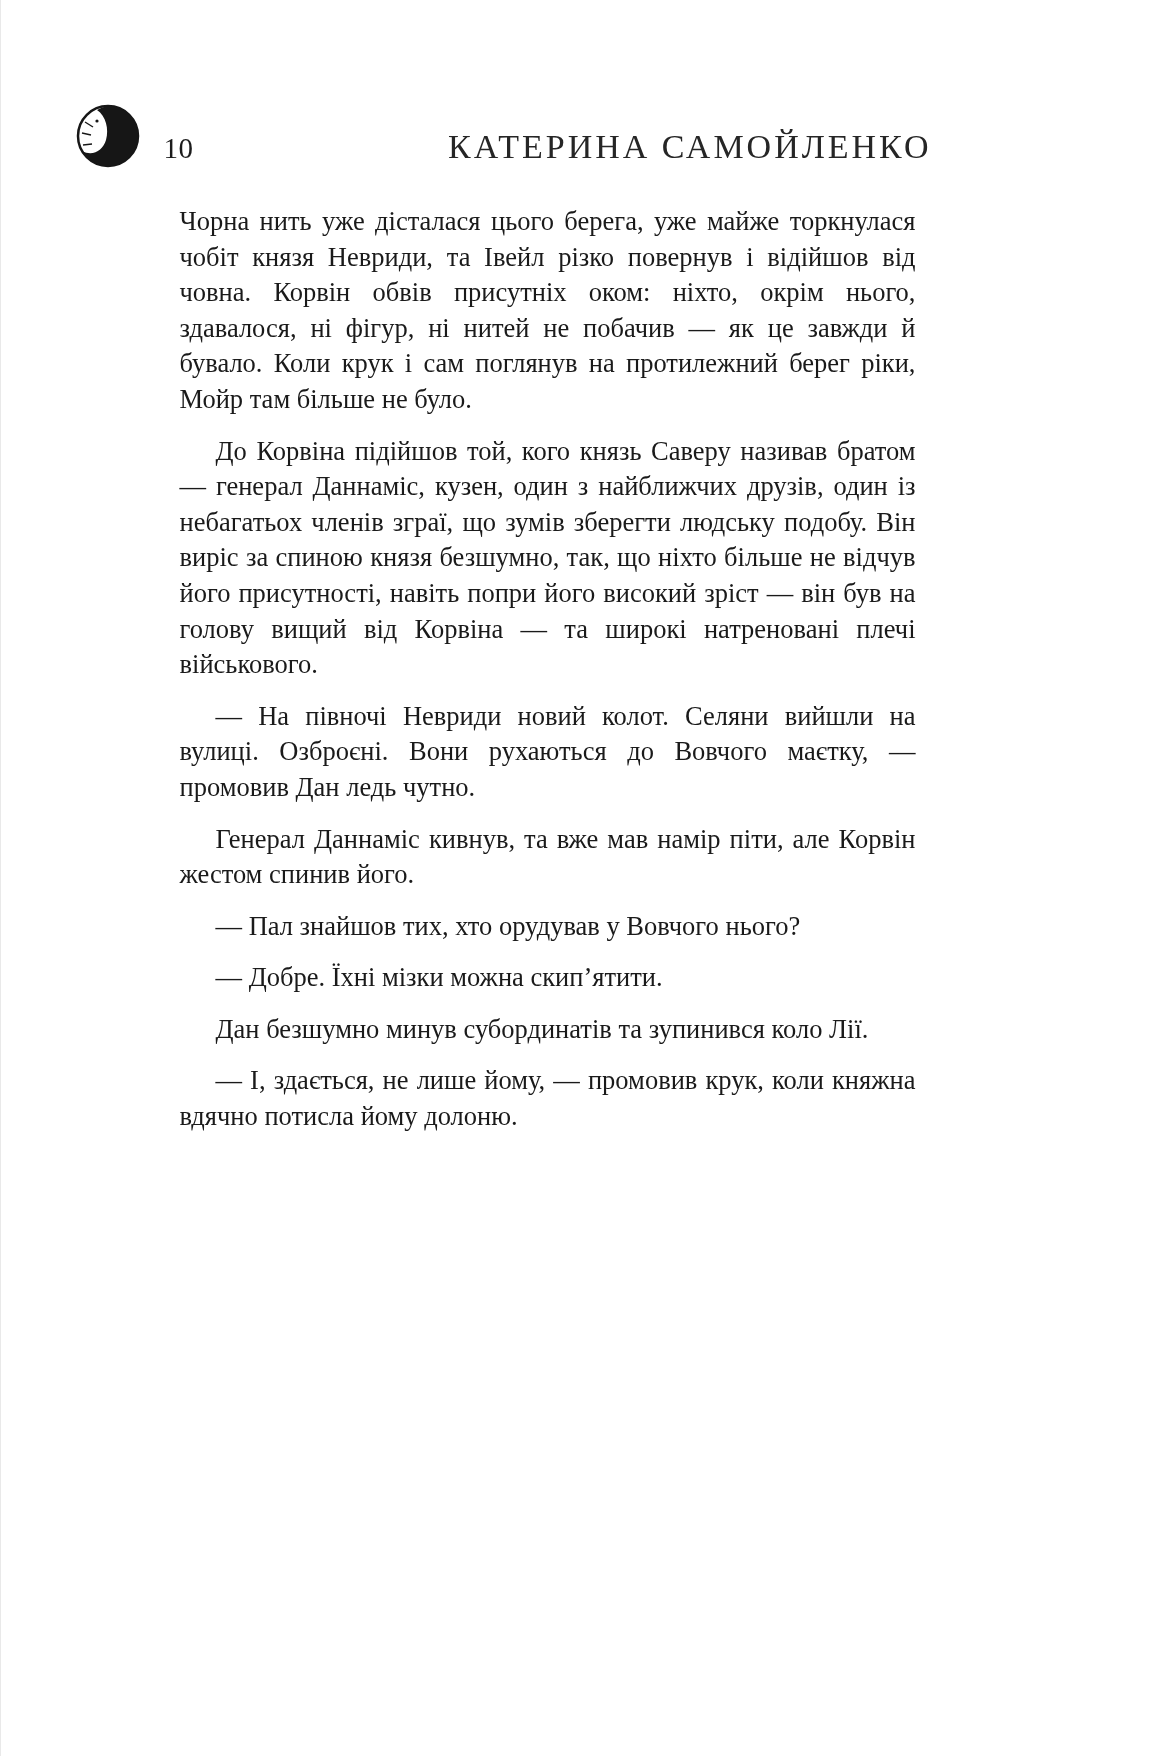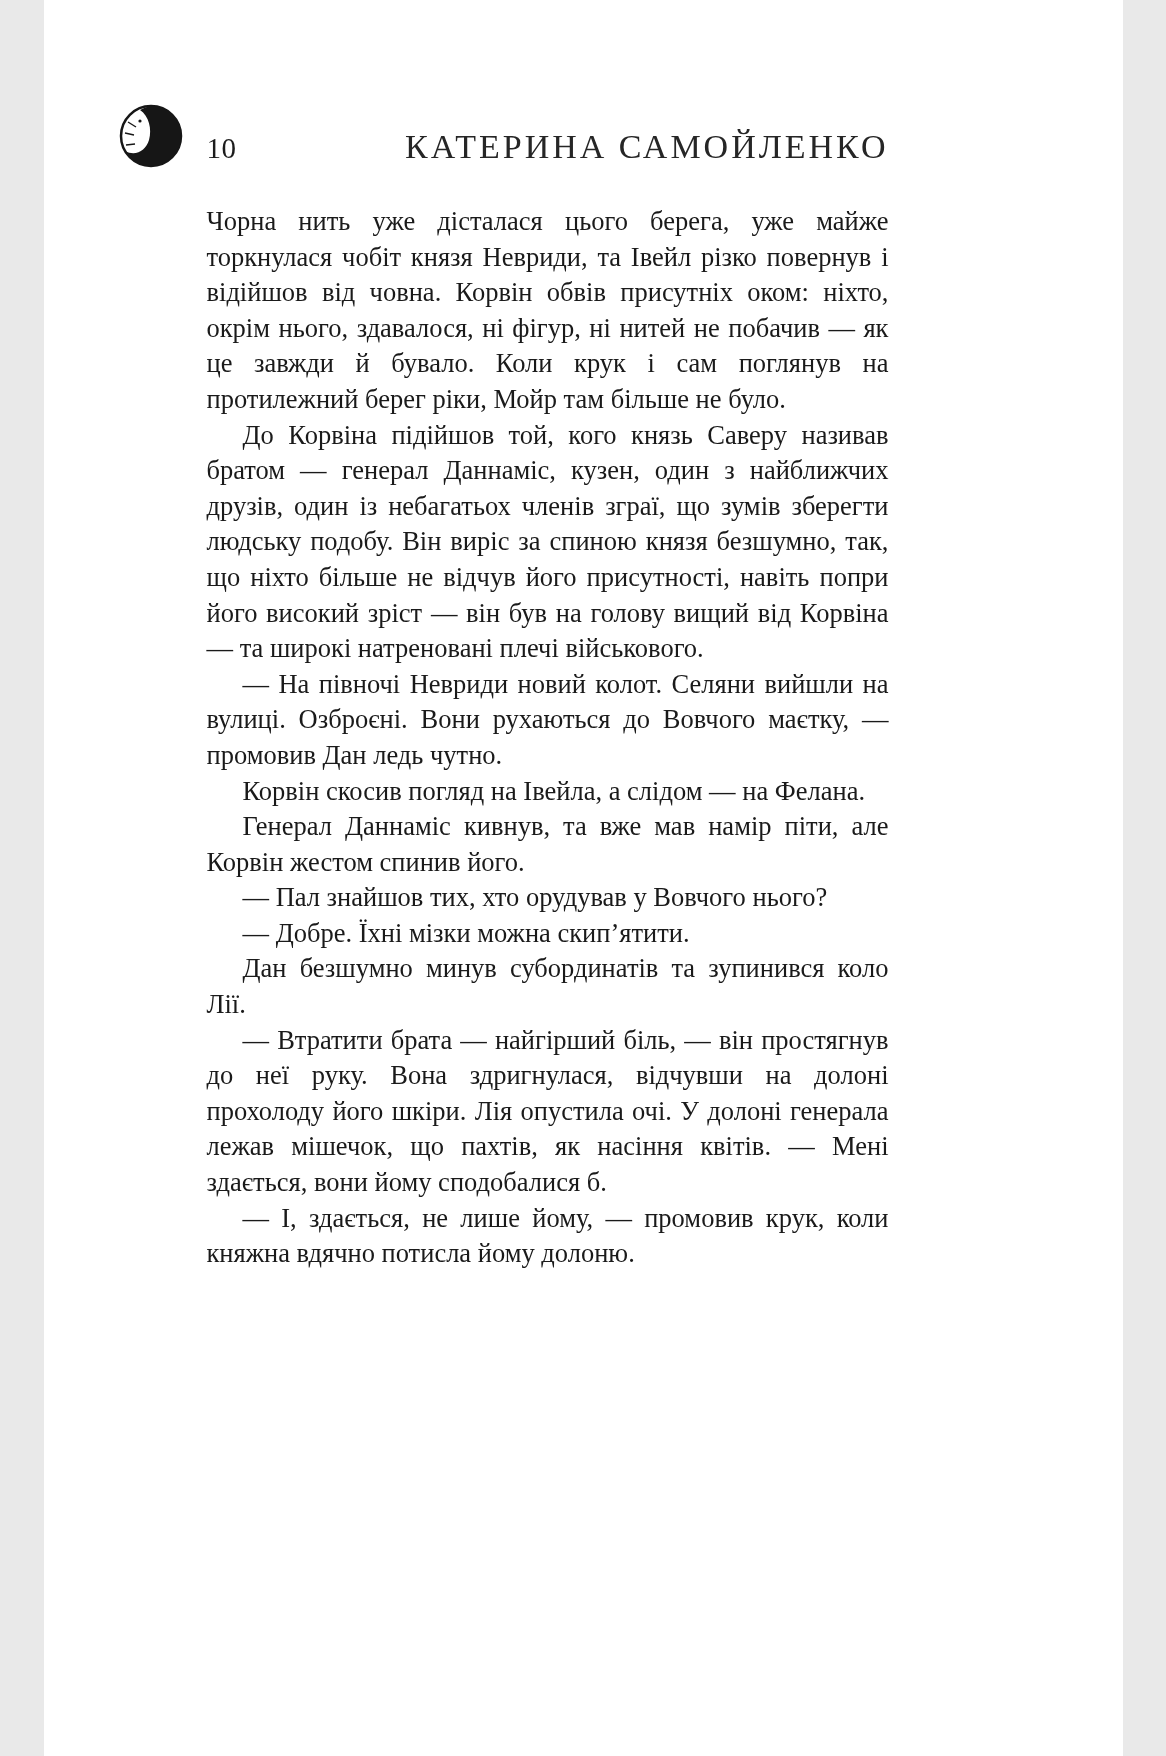--- a/index.html
+++ b/index.html
@@ -2,21 +2,21 @@
 <html lang="uk"><head>
 <meta charset="utf-8">
 <style>
   html, body {
     margin: 0;
     padding: 0;
     background: #e9e9e9;
   }
   .page {
     position: relative;
-    width: 1079px;
+    width: 1165px;
     height: 1756px;
     margin: 0 auto;
     background: #ffffff;
     box-sizing: border-box;
     padding: 128px 234px 0 163px;
     font-family: "Liberation Serif", "DejaVu Serif", serif;
     color: #1a1a1a;
     overflow: hidden;
   }
   .ornament {
@@ -45,21 +45,21 @@
   }
   .bodytext {
     margin-top: 38px;
     font-size: 26.5px;
     line-height: 35.6px;
     text-align: justify;
     hyphens: auto;
     -webkit-hyphens: auto;
   }
   .bodytext p {
-    margin: 0;
+    margin: 16px;
     padding: 0;
   }
   .bodytext p.indent {
     text-indent: 36px;
   }
 </style>
 </head>
 <body>
 
 <div class="page">
@@ -79,22 +79,20 @@
 
   <div class="running-header">
     <span class="page-number">10</span>
     <span class="running-head">КАТЕРИНА САМОЙЛЕНКО</span>
   </div>
 
   <div class="bodytext">
     <p>Чорна нить уже дісталася цього берега, уже майже торкнулася чобіт князя Невриди, та Івейл різко повернув і відійшов від човна. Корвін обвів присутніх оком: ніхто, окрім нього, здавалося, ні фігур, ні нитей не побачив — як це завжди й бувало. Коли крук і сам поглянув на протилежний берег ріки, Мойр там більше не було.</p>
     <p class="indent">До Корвіна підійшов той, кого князь Саверу називав братом — генерал Даннаміс, кузен, один з найближчих друзів, один із небагатьох членів зграї, що зумів зберегти людську подобу. Він виріс за спиною князя безшумно, так, що ніхто більше не відчув його присутності, навіть попри його високий зріст — він був на голову вищий від Корвіна — та широкі натреновані плечі військового.</p>
     <p class="indent">— На півночі Невриди новий колот. Селяни вийшли на вулиці. Озброєні. Вони рухаються до Вовчого маєтку, — промовив Дан ледь чутно.</p>
-    <p class="indent">Корвін скосив погляд на Івейла, а слідом — на Фелана.</p>
     <p class="indent">Генерал Даннаміс кивнув, та вже мав намір піти, але Корвін жестом спинив його.</p>
     <p class="indent">— Пал знайшов тих, хто орудував у Вовчого нього?</p>
     <p class="indent">— Добре. Їхні мізки можна скип’ятити.</p>
     <p class="indent">Дан безшумно минув субординатів та зупинився коло Лії.</p>
-    <p class="indent">— Втратити брата — найгірший біль, — він простягнув до неї руку. Вона здригнулася, відчувши на долоні прохолоду його шкіри. Лія опустила очі. У долоні генерала лежав мішечок, що пахтів, як насіння квітів. — Мені здається, вони йому сподобалися б.</p>
     <p class="indent">— І, здається, не лише йому, — промовив крук, коли княжна вдячно потисла йому долоню.</p>
   </div>
 
 </div>
 
 </body></html>

